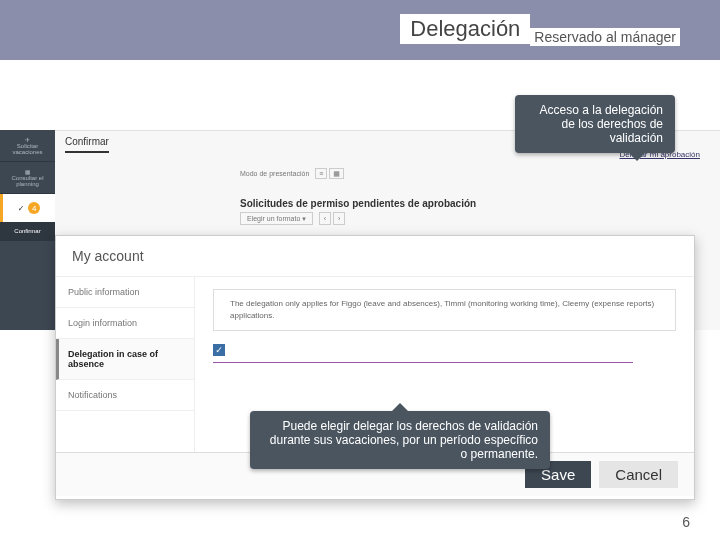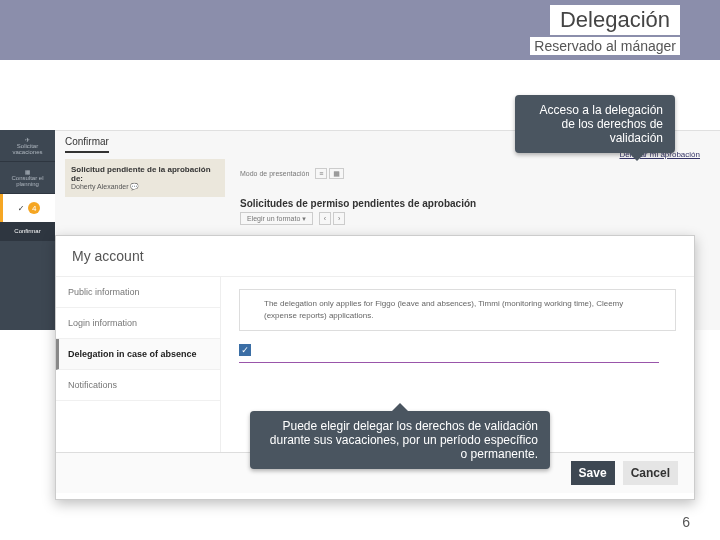--- a/index.html
+++ b/index.html
@@ -1,20 +1,20 @@
 <!DOCTYPE html>
 <html><head>
 <meta charset="utf-8">
 <style>
   * { box-sizing: border-box; margin: 0; padding: 0; }
   body { font-family: Arial, sans-serif; width: 720px; height: 540px; background: #fff; position: relative; overflow: hidden; }
   .header { background: #8b8eab; height: 60px; width: 720px; display: flex; justify-content: flex-end; align-items: center; padding-right: 40px; }
   .header-title { font-size: 22px; font-weight: normal; color: #444; background: #fff; padding: 2px 10px; display: inline-block; margin-bottom: 2px; }
   .header-sub { font-size: 14px; color: #555; background: #fff; padding: 1px 4px; display: inline-block; }
-  .header-stack { display: flex; flex-direction: column; align-items: flex-end; }
+  .header-stack { display: flex; flex-direction: row; align-items: flex-end; }
 
   .callout { position: absolute; background: #4a5560; color: #fff; font-size: 12px; padding: 8px 12px; border-radius: 4px; text-align: right; box-shadow: 0 2px 4px rgba(0,0,0,0.3); }
   .callout-1 { top: 95px; right: 45px; width: 160px; }
   .callout-1::after { content: ""; position: absolute; bottom: -8px; right: 30px; border: 8px solid transparent; border-top-color: #4a5560; border-bottom: none; }
   .callout-2 { top: 411px; left: 250px; width: 300px; }
   .callout-2::before { content: ""; position: absolute; top: -8px; left: 50%; margin-left: -8px; border: 8px solid transparent; border-bottom-color: #4a5560; border-top: none; }
 
   .bg-app { position: absolute; top: 130px; left: 0; width: 720px; height: 200px; background: #f7f7f7; border-top: 1px solid #e0e0e0; }
   .bg-sidebar { position: absolute; top: 130px; left: 0; width: 55px; height: 200px; background: #3d4752; }
   .bg-side-item { color: #aeb6bf; font-size: 6px; text-align: center; padding: 6px 2px; border-bottom: 1px solid #2e3640; }
@@ -25,29 +25,29 @@
   .bg-tab { font-size: 10px; color: #333; border-bottom: 2px solid #333; display: inline-block; padding-bottom: 4px; margin-bottom: 6px; }
   .bg-card { background: #ebe7dc; padding: 6px; width: 160px; margin-bottom: 6px; font-size: 7px; color: #555; }
   .bg-card b { font-size: 8px; color: #333; }
   .bg-right { position: absolute; top: 170px; left: 240px; font-size: 7px; color: #777; }
   .bg-heading { font-size: 10px; font-weight: bold; color: #333; margin-top: 20px; }
   .bg-link { position: absolute; top: 150px; right: 20px; font-size: 8px; color: #336; text-decoration: underline; }
 
   .modal { position: absolute; top: 235px; left: 55px; width: 640px; height: 265px; background: #fff; border: 1px solid #ccc; box-shadow: 0 4px 12px rgba(0,0,0,0.25); }
   .modal-title { font-size: 14px; color: #555; padding: 12px 16px; border-bottom: 1px solid #eee; }
   .modal-body { display: flex; height: 175px; }
-  .modal-nav { width: 165px; border-right: 1px solid #eee; }
+  .modal-nav { width: 139px; border-right: 1px solid #eee; }
   .modal-nav-item { font-size: 9px; color: #777; padding: 10px 12px; border-bottom: 1px solid #f0f0f0; }
   .modal-nav-item.active { color: #222; font-weight: bold; background: #fafafa; border-left: 3px solid #888; padding-left: 9px; }
   .modal-content { flex: 1; padding: 12px 18px; font-size: 9px; color: #555; }
-  .info-box { border: 1px solid #ddd; padding: 8px 24px; margin-bottom: 12px; font-size: 8px; color: #666; line-height: 1.5; }
+  .info-box { border: 1px solid #ddd; padding: 8px 16px; margin-bottom: 12px; font-size: 8px; color: #666; line-height: 1.5; }
   .check-row { display: flex; align-items: flex-start; gap: 6px; font-size: 9px; color: #444; border-bottom: 1px solid #95a; padding-bottom: 6px; width: 420px; }
   .check { width: 12px; height: 12px; border: 1px solid #3b6ea5; background: #3b6ea5; color: #fff; font-size: 9px; display: flex; align-items: center; justify-content: center; flex-shrink: 0; margin-top: 1px; }
   .modal-footer { border-top: 1px solid #ddd; padding: 8px 16px; display: flex; justify-content: flex-end; gap: 8px; background: #fafafa; }
-  .btn { font-size: 12px; padding: 5px 8px; border: none; cursor: pointer; font-weight: bold; }
+  .btn { font-size: 15px; padding: 5px 16px; border: none; cursor: pointer; }
   .btn-save { background: #3d4752; color: #fff; }
   .btn-cancel { background: #e5e5e5; color: #333; }
 
   .page-num { position: absolute; bottom: 10px; right: 30px; font-size: 14px; color: #555; }
 </style>
 </head>
 <body>
 
 <div class="header">
   <div class="header-stack">
@@ -68,25 +68,20 @@
   </div>
   <div class="bg-side-confirm">
     <span>✓</span>
     <span class="badge">4</span>
   </div>
   <div class="bg-side-item active">Confirmar</div>
 </div>
 
 <div class="bg-main">
   <div class="bg-tab">Confirmar</div>
-  <div class="bg-card">
-    <b>Solicitud pendiente de la aprobación de:</b><br>
-    <span>Doherty Alexander</span>
-    <span> 💬</span>
-  </div>
 </div>
 <div class="bg-right">
   <span>Modo de presentación</span>
   <span style="border:1px solid #ccc;padding:1px 3px;margin-left:4px;">≡</span>
   <span style="border:1px solid #ccc;padding:1px 3px;">▦</span>
   <div class="bg-heading">Solicitudes de permiso pendientes de aprobación</div>
   <div style="margin-top:6px;">
     <span style="border:1px solid #ccc;padding:2px 6px;"><span>Elegir un formato</span> ▾</span>
     <span style="border:1px solid #ccc;padding:2px 4px;margin-left:4px;">‹</span>
     <span style="border:1px solid #ccc;padding:2px 4px;">›</span>

